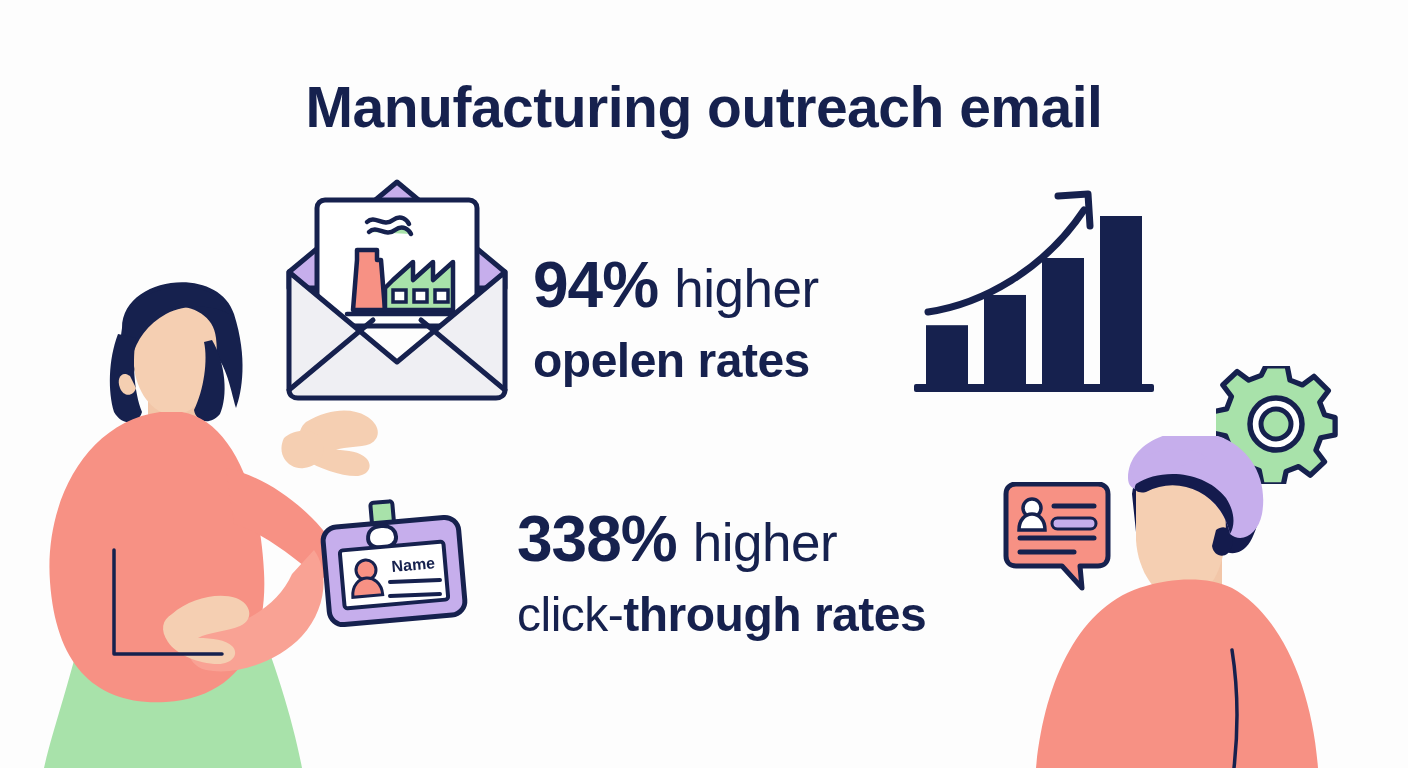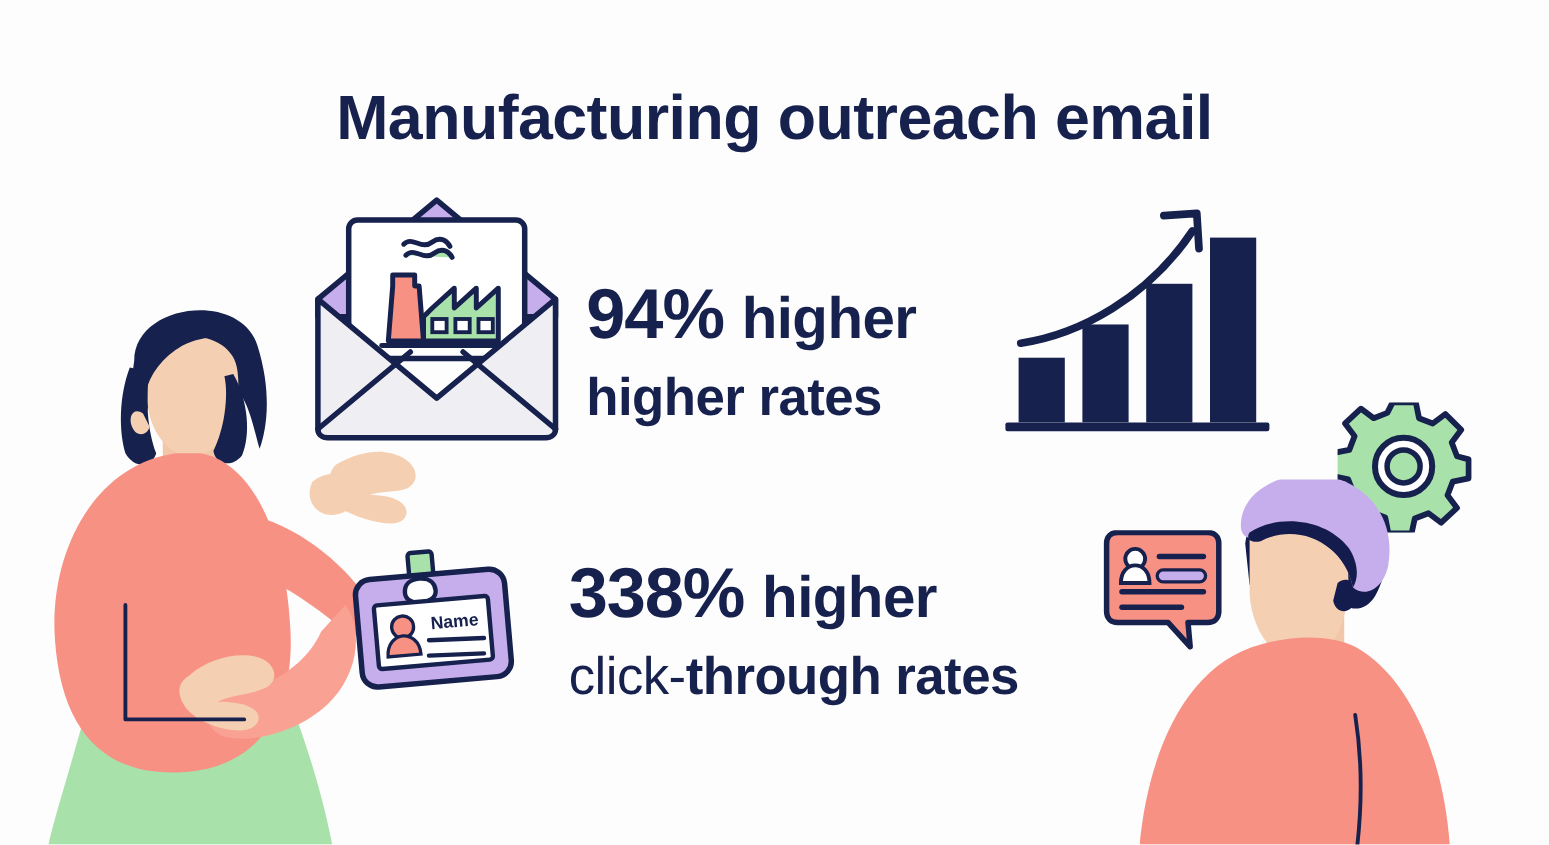--- a/index.html
+++ b/index.html
@@ -45,21 +45,21 @@
     font-size: 48px;
     line-height: 70px;
     color: #16214E;
   }
   .stat-value {
     font-weight: bold;
     font-size: 64px;
     letter-spacing: -1px;
   }
   .stat-suffix {
-    font-weight: bold;
+    font-weight: normal;
     font-size: 53px;
     letter-spacing: -0.5px;
   }
   .stat-strong { font-weight: bold; letter-spacing: -0.5px; }
   .stat-light  { font-weight: normal; letter-spacing: -0.5px; }
 
   #stat-open   { left: 533px; top: 248px; }
   #stat-click  { left: 517px; top: 502px; }
 
   
@@ -141,21 +141,21 @@
       <path d="M8 214 L92 144" fill="none" stroke="#16214E" stroke-width="5" stroke-linecap="round"></path>
       <path d="M224 214 L140 144" fill="none" stroke="#16214E" stroke-width="5" stroke-linecap="round"></path>
     </svg>
   </div>
 
   <div class="stat-block" id="stat-open">
     <div class="stat-line1">
       <span class="stat-value">94%</span><span>&nbsp;</span><span class="stat-suffix">higher</span>
     </div>
     <div class="stat-line2">
-      <span class="stat-strong">higher rates</span>
+      <span class="stat-strong">opelen rates</span>
     </div>
   </div>
 
   <div class="art" id="bar-chart-icon">
     <svg viewBox="0 0 260 228" xmlns="http://www.w3.org/2000/svg">
 
       <path d="M16 134 C 70 126 132 92 172 32" fill="none" stroke="#16214E" stroke-width="7" stroke-linecap="round"></path>
       <path d="M146 18 L176 16 L178 48" fill="none" stroke="#16214E" stroke-width="7" stroke-linecap="round" stroke-linejoin="round"></path>
 
       <rect id="bar-0" x="14" y="147.2" width="42" height="58.8" fill="#16214E"></rect>

